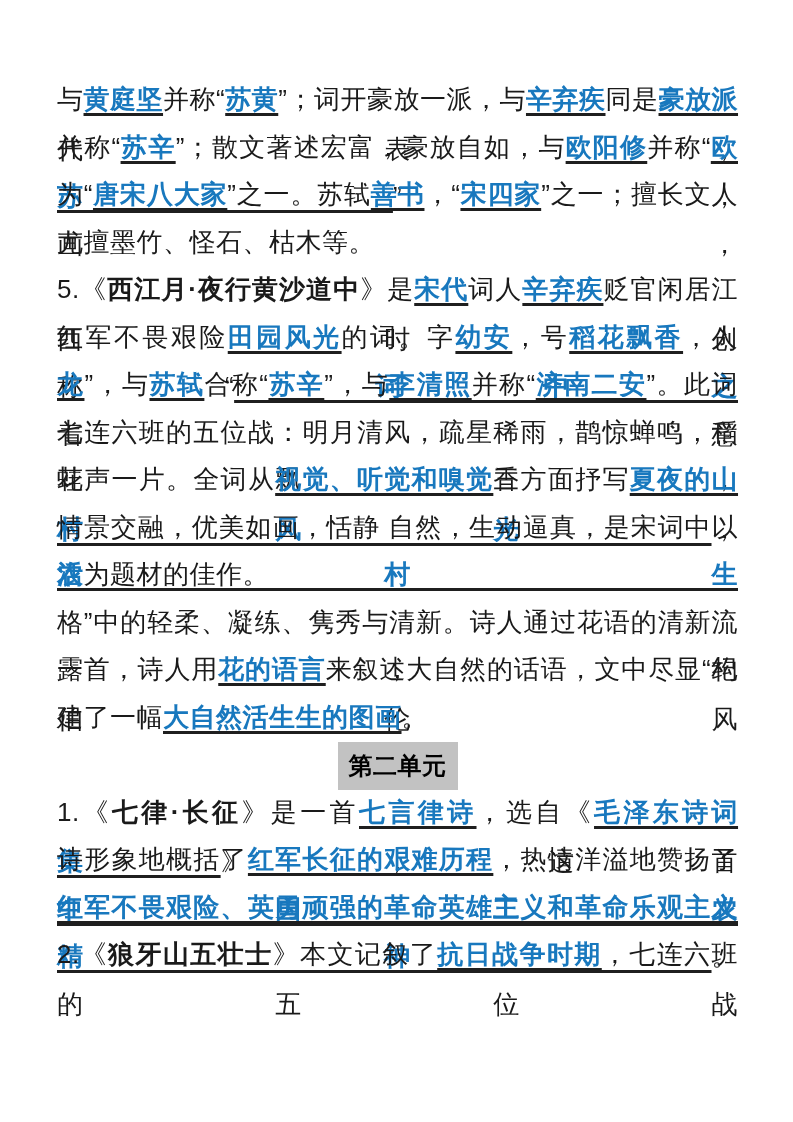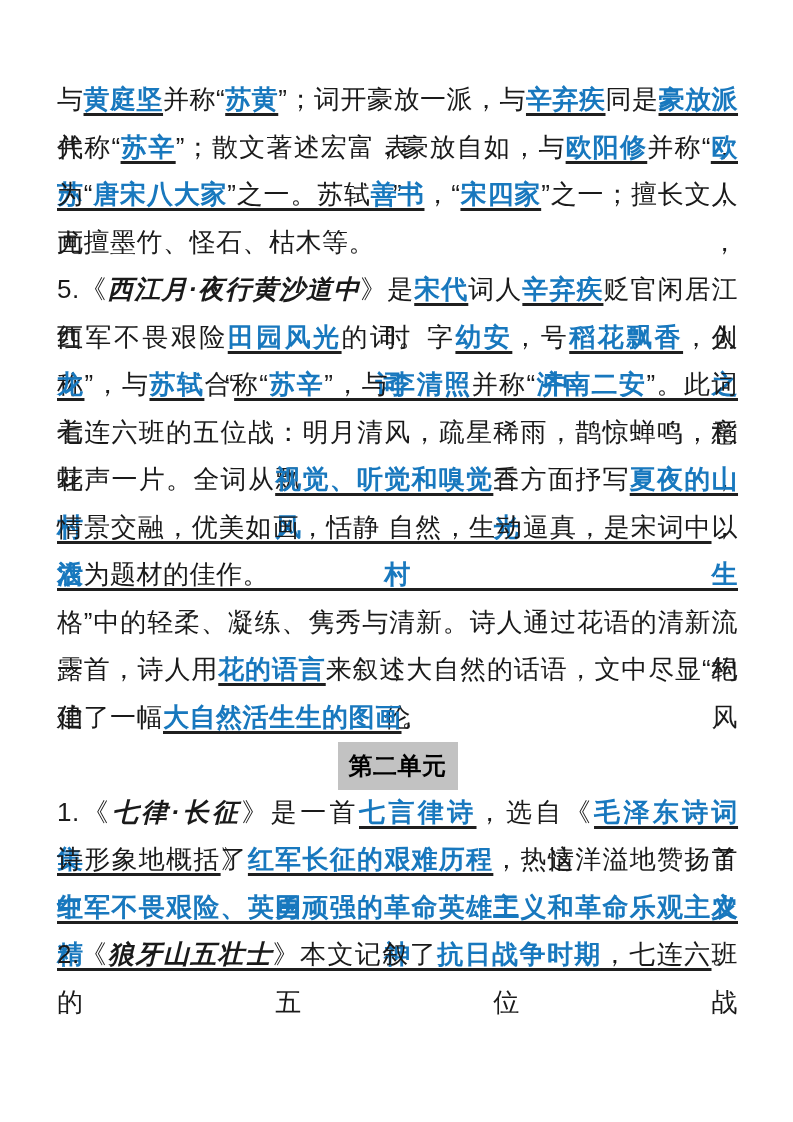--- a/index.html
+++ b/index.html
@@ -35,22 +35,23 @@
     text-justify: inter-character;
     word-break: break-all;
   }
   .run-hl {
     color: var(--blue);
     font-weight: bold;
     text-decoration: underline;
     text-decoration-color: var(--underline);
     text-decoration-thickness: 2.5px;
     text-underline-offset: 5px;
+    font-family: Liberation Mono, monospace;
   }
-  .run-t { font-weight: bold; color: var(--text-color); font-style: italic; }
+  .run-t { font-weight: bold; color: var(--text-color); }
   .run-p { color: var(--text-color); }
   .header-row {
     text-align: center;
     text-align-last: center;
     height: var(--pitch);
     line-height: var(--pitch);
   }
   .header-box {
     display: inline-block;
     background: var(--header-bg);

